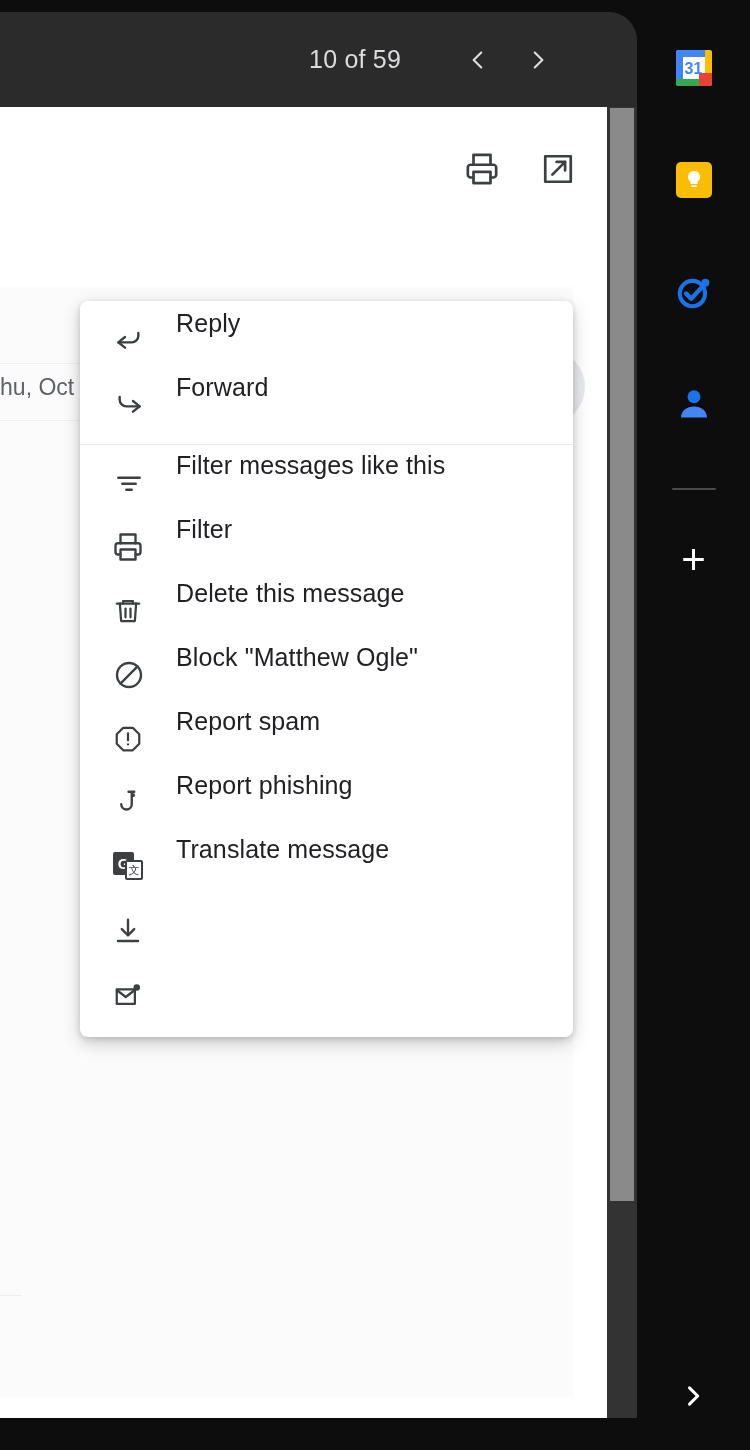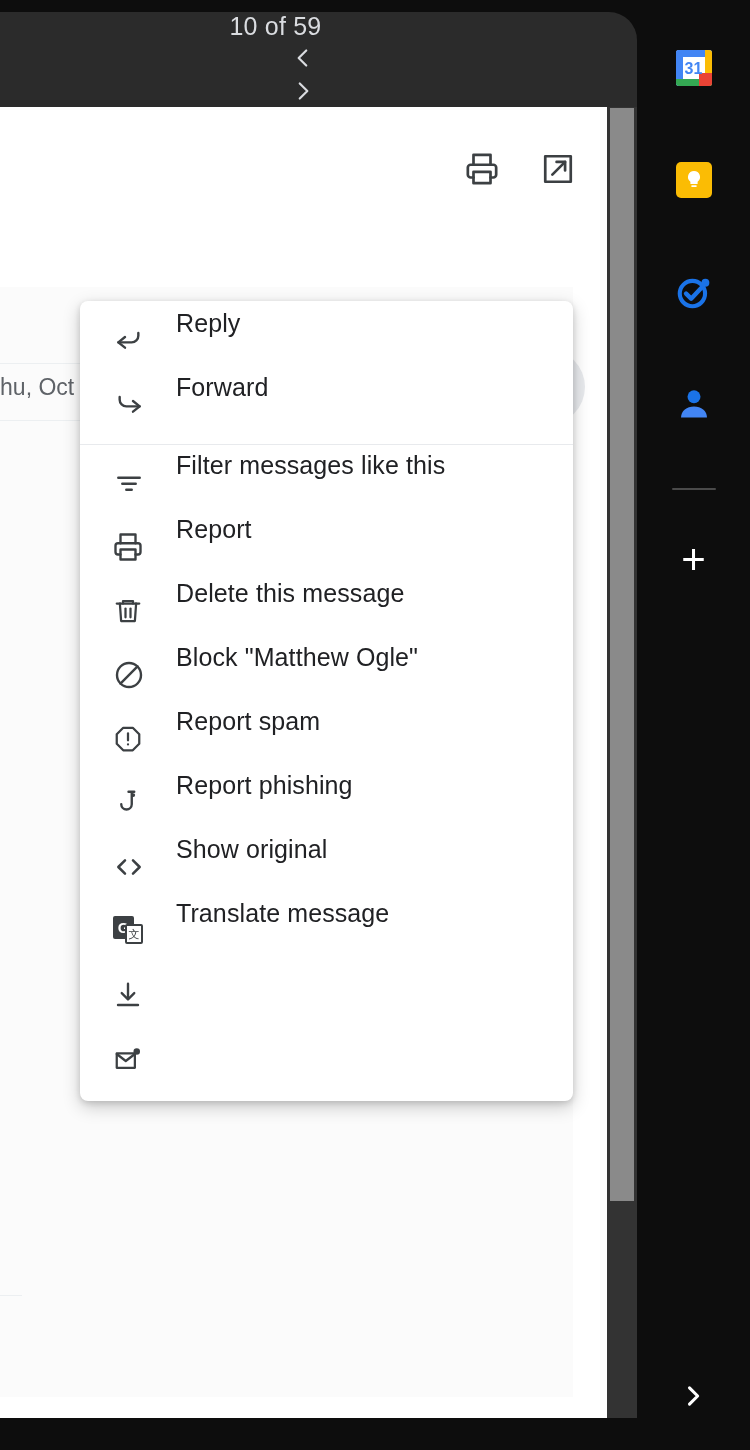--- a/index.html
+++ b/index.html
@@ -21,29 +21,28 @@
     left: 0; top: 12px;
     width: 637px; height: 1406px;
     background: #2b2b2b;
     border-top-right-radius: 28px;
     border-bottom-right-radius: 28px;
   }
 
   
   .topbar {
     position: absolute;
-    left: 15px; top: 12px;
+    left: 0; top: 12px;
     width: 637px; height: 95px;
     border-top-right-radius: 28px;
     display: flex;
     align-items: center;
     justify-content: flex-end;
     padding-right: 76px;
     color: #e8eaed;
-    flex-direction: column;
   }
   .pager-count {
     font-size: 25px;
     color: #dadce0;
     letter-spacing: .2px;
     margin-right: 40px;
     white-space: nowrap;
   }
   .pager-btn {
     width: 46px; height: 46px;
@@ -391,21 +390,21 @@
     </div>
 
     <div class="menu-item">
       <span class="menu-icon">
         <svg width="30" height="30" viewBox="0 0 24 24" fill="none" stroke="#3c4043" stroke-width="1.9" stroke-linecap="round" stroke-linejoin="round">
           <polyline points="6 9 6 2 18 2 18 9"></polyline>
           <path d="M6 18H4a2 2 0 0 1-2-2v-5a2 2 0 0 1 2-2h16a2 2 0 0 1 2 2v5a2 2 0 0 1-2 2h-2"></path>
           <rect x="6" y="14" width="12" height="8"></rect>
         </svg>
       </span>
-      <span class="menu-label">Report</span>
+      <span class="menu-label">Filter</span>
     </div>
 
     <div class="menu-item">
       <span class="menu-icon">
         <svg width="30" height="30" viewBox="0 0 24 24" fill="none" stroke="#3c4043" stroke-width="1.8" stroke-linecap="round" stroke-linejoin="round">
           <polyline points="3 6 21 6"></polyline>
           <path d="M8 6V4h8v2"></path>
           <path d="M5.5 6l1 14h11l1-14"></path>
           <line x1="10" y1="10" x2="10" y2="17"></line>
           <line x1="14" y1="10" x2="14" y2="17"></line>
@@ -439,29 +438,20 @@
       <span class="menu-icon">
         <svg width="30" height="30" viewBox="0 0 24 24" fill="none" stroke="#3c4043" stroke-width="1.9" stroke-linecap="round" stroke-linejoin="round">
           <path d="M15 4.2v8.8a4.2 4.2 0 0 1-8.4 0"></path>
           <line x1="12.4" y1="3" x2="17" y2="3"></line>
           <circle cx="16.2" cy="5.6" r="1.5" fill="#3c4043" stroke="none"></circle>
         </svg>
       </span>
       <span class="menu-label">Report phishing</span>
     </div>
 
-    <div class="menu-item">
-      <span class="menu-icon">
-        <svg width="32" height="32" viewBox="0 0 24 24" fill="none" stroke="#3c4043" stroke-width="1.9" stroke-linecap="round" stroke-linejoin="round">
-          <polyline points="9 7 4 12 9 17"></polyline>
-          <polyline points="15 7 20 12 15 17"></polyline>
-        </svg>
-      </span>
-      <span class="menu-label">Show original</span>
-    </div>
 
     <div class="menu-item">
       <span class="menu-icon">
         <span class="translate-glyph">
           <span class="sq-dark">G</span>
           <span class="sq-light">文</span>
         </span>
       </span>
       <span class="menu-label">Translate message</span>
     </div>

